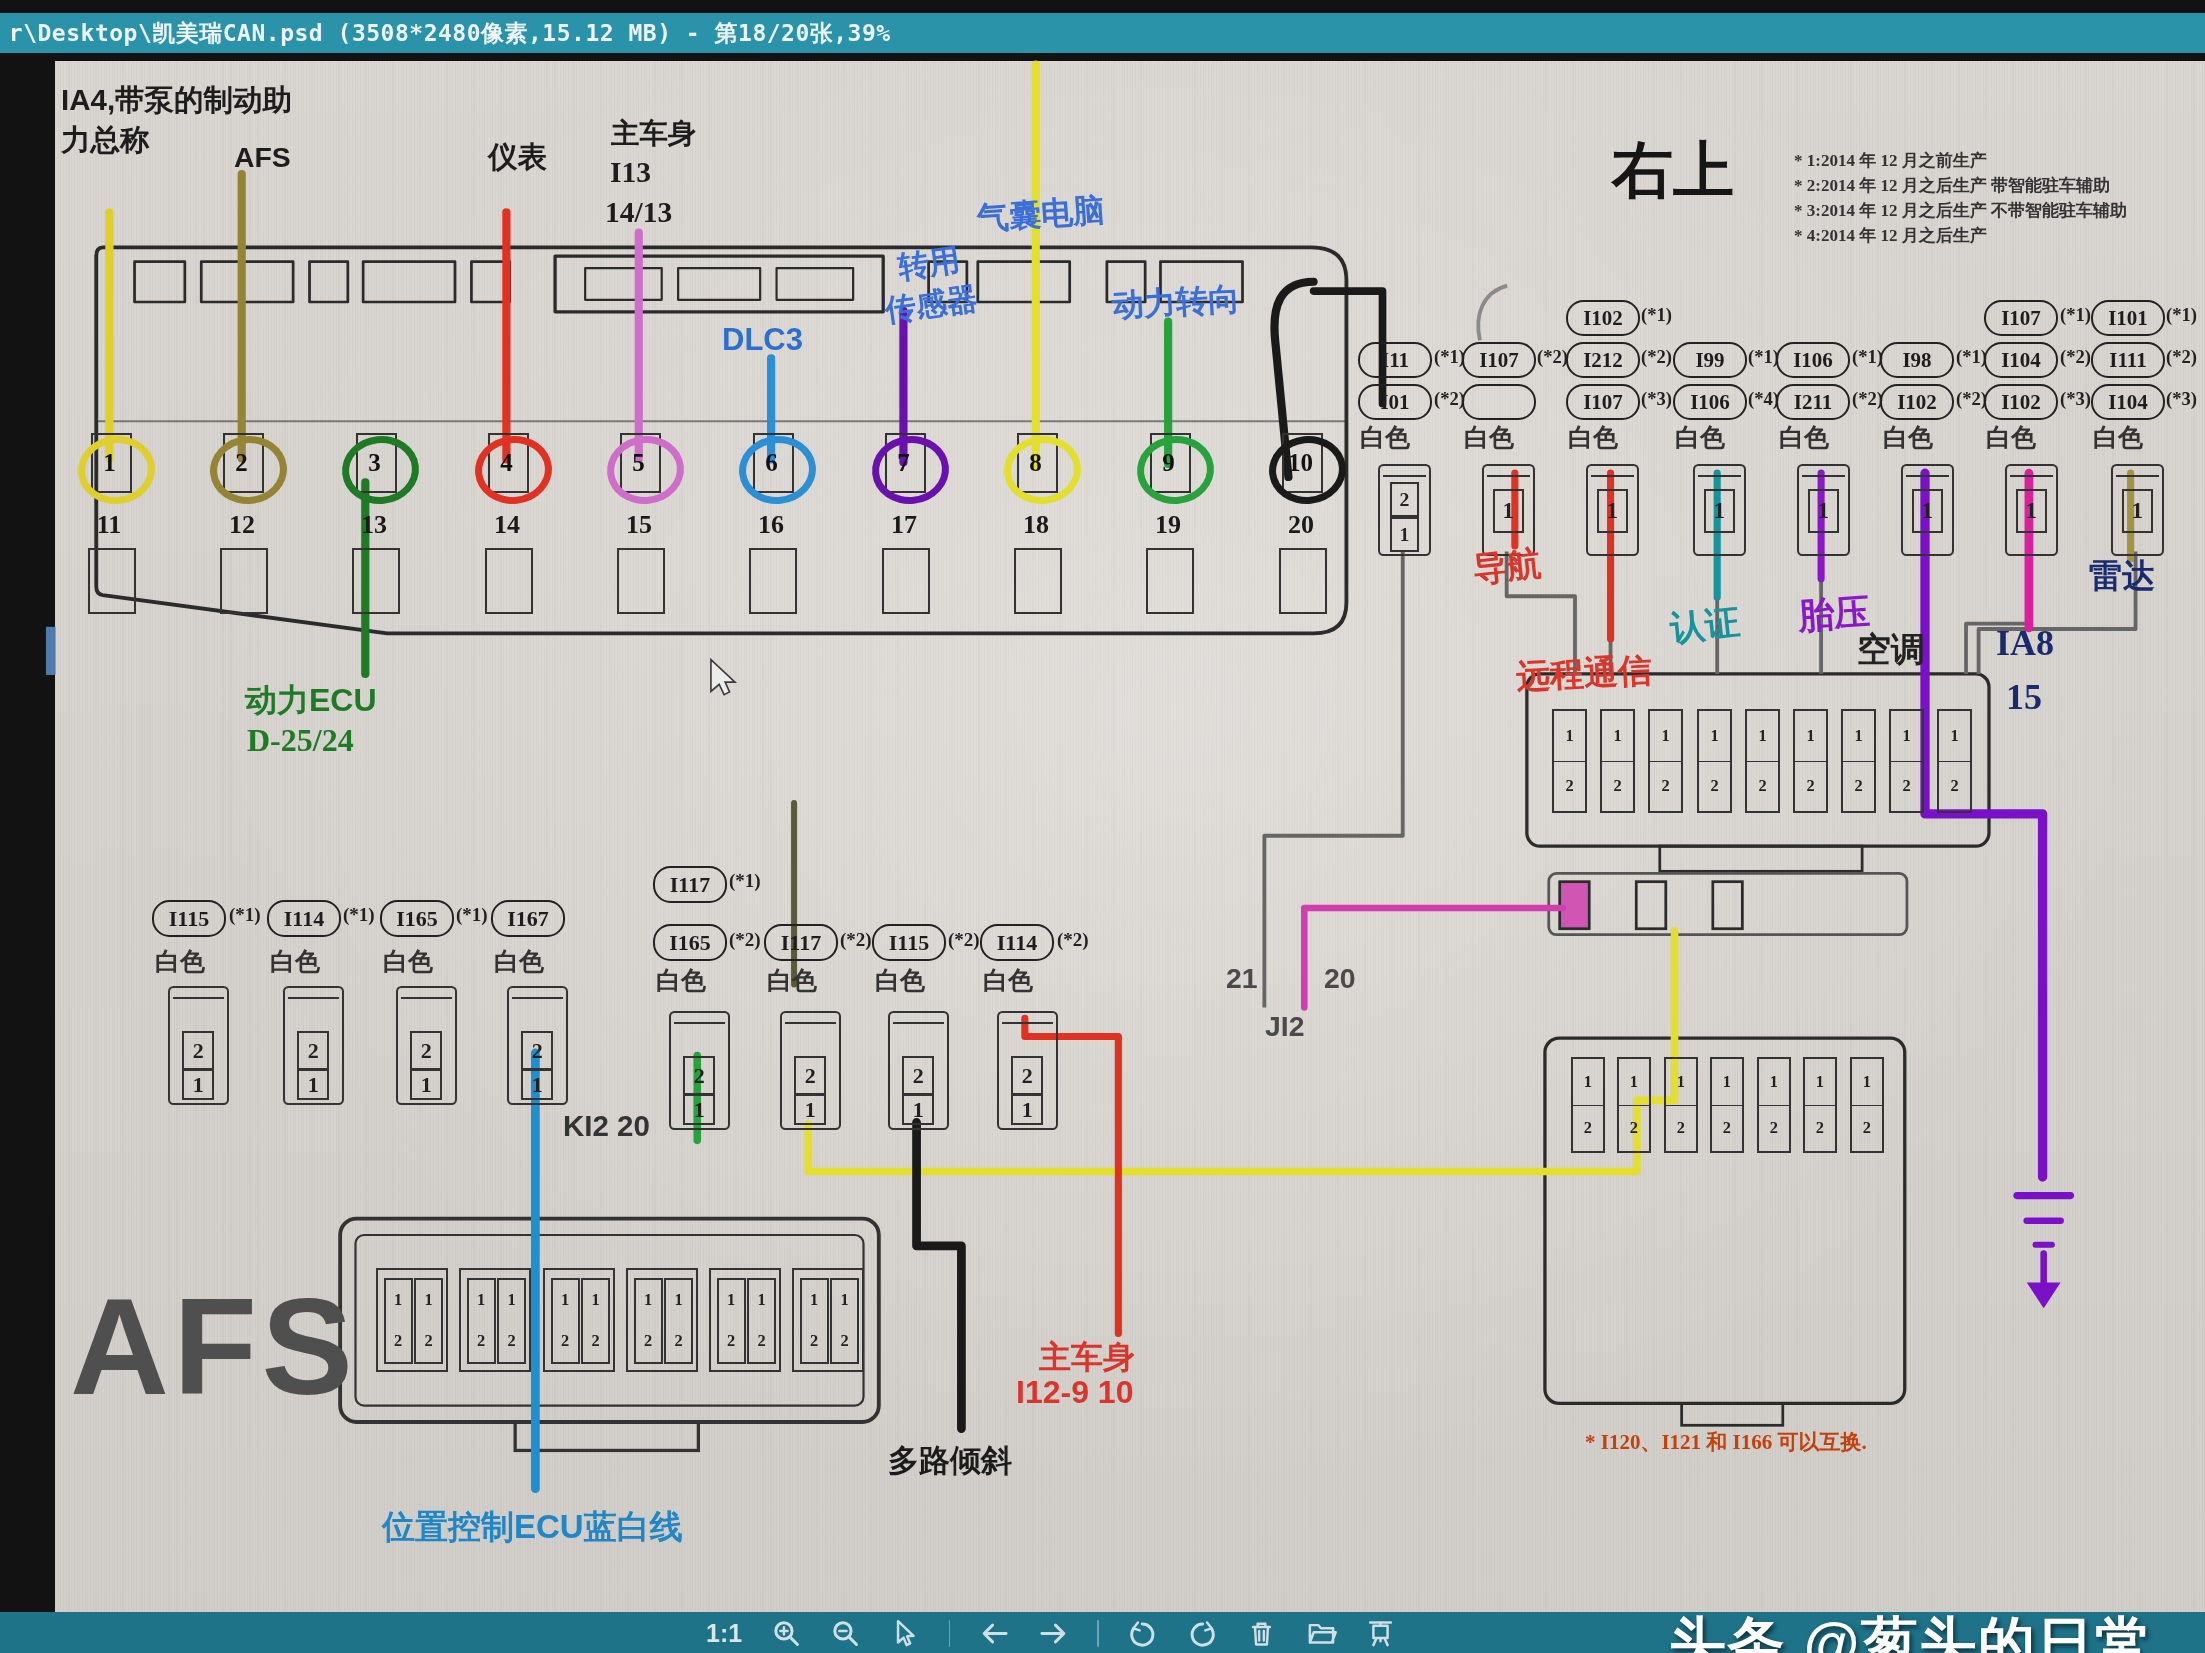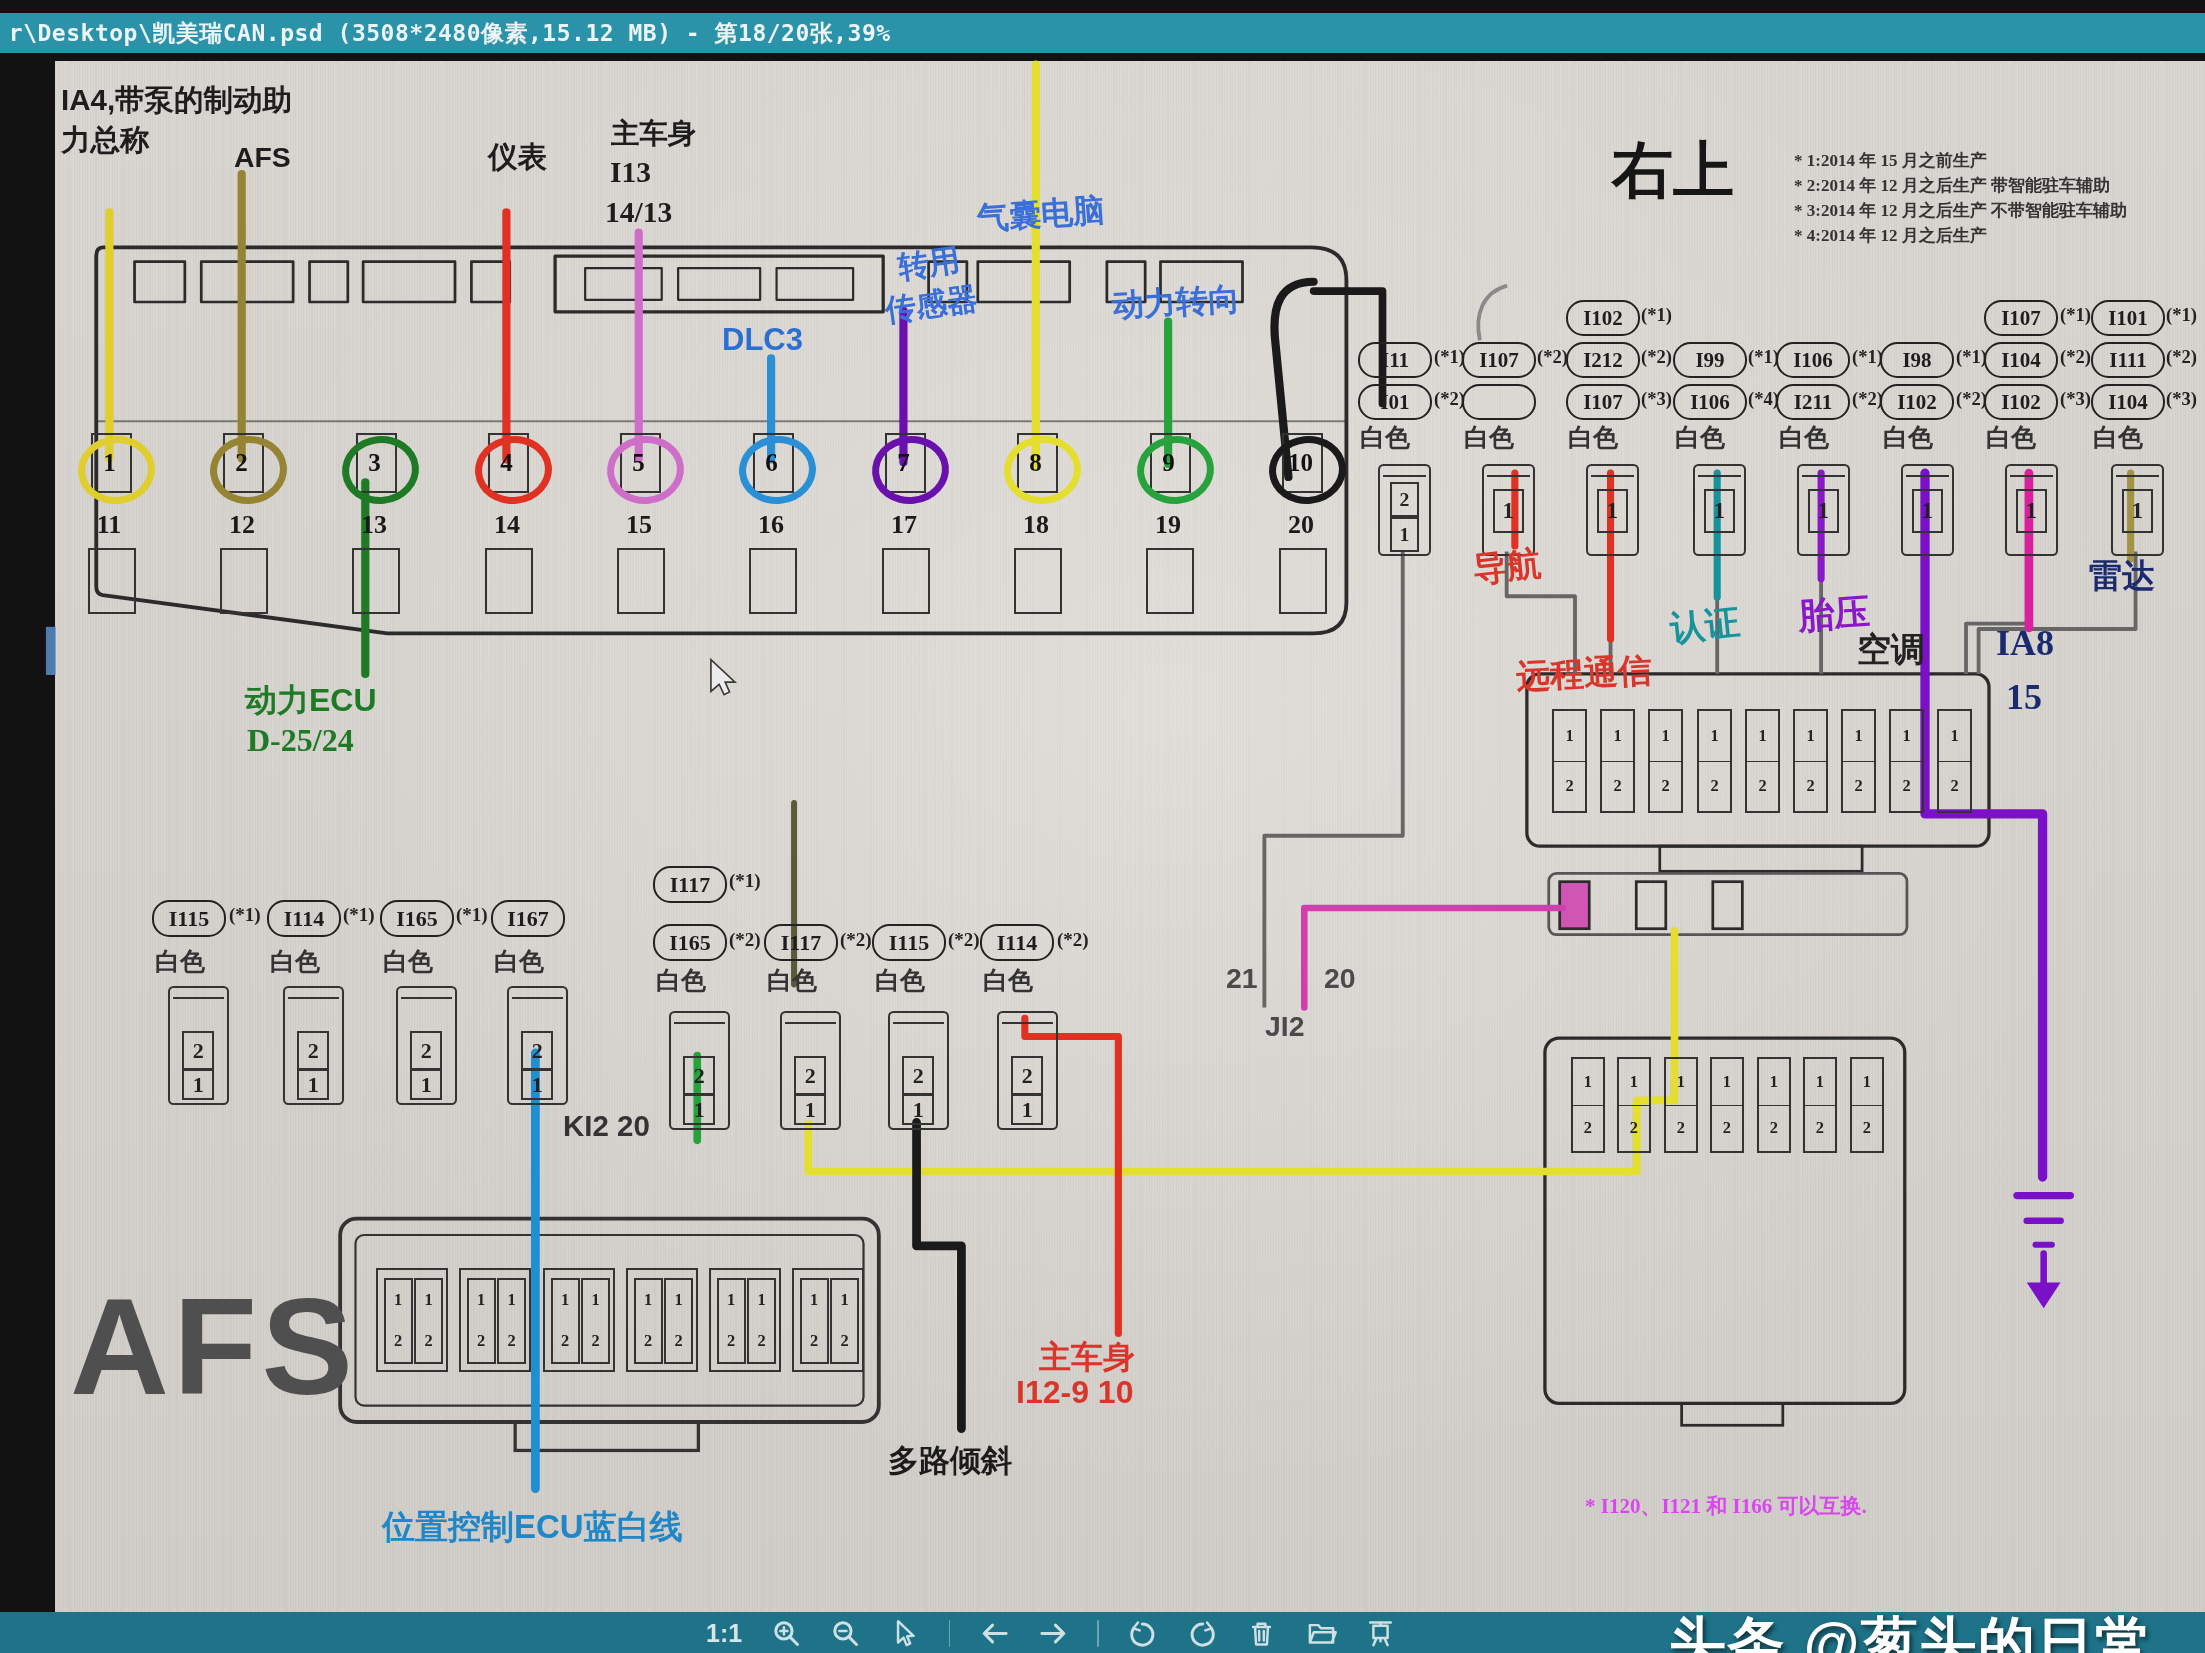--- a/index.html
+++ b/index.html
@@ -479,22 +479,22 @@
   <div class="lbl" style="left:2089px;top:554px;font-size:33px;color:var(--text_navy)">雷达</div>
   <div class="lbl" style="left:563px;top:1109px;font-size:29.5px;font-weight:600;color:#333">KI2 20</div>
   <div class="lbl" style="left:888px;top:1440px;font-size:31px;color:#1b1b1b">多路倾斜</div>
   <div class="lbl" style="left:1039px;top:1336px;font-size:32px;color:var(--text_red)">主车身</div>
   <div class="lbl" style="left:1016px;top:1374px;font-size:32px;color:var(--text_red)">I12-9 10</div>
   <div class="lbl" style="left:382px;top:1505px;font-size:33px;color:var(--text_lightblue)">位置控制ECU蓝白线</div>
   <div class="lbl" style="left:1226px;top:962px;font-size:28.4px;font-weight:600;color:#4a4a4a">21</div>
   <div class="lbl" style="left:1324px;top:962px;font-size:28.4px;font-weight:600;color:#4a4a4a">20</div>
   <div class="lbl" style="left:1265px;top:1010px;font-size:28.4px;font-weight:600;color:#4a4a4a">JI2</div>
   <div class="lbl" style="left:70px;top:1268px;font-size:137px;letter-spacing:4.4px;color:#4f4f4f">AFS</div>
-  <div class="lbl serif" style="left:1585px;top:1492px;font-size:21px;color:#d946ef">* I120、I121 和 I166 可以互换.</div>
-  <div class="lbl serif" style="left:1794px;top:149px;font-size:17px;color:#333">* 1:2014 年 15 月之前生产</div>
+  <div class="lbl serif" style="left:1585px;top:1428px;font-size:21px;color:#c2410c">* I120、I121 和 I166 可以互换.</div>
+  <div class="lbl serif" style="left:1794px;top:149px;font-size:17px;color:#333">* 1:2014 年 12 月之前生产</div>
   <div class="lbl serif" style="left:1794px;top:174px;font-size:17px;color:#333">* 2:2014 年 12 月之后生产 带智能驻车辅助</div>
   <div class="lbl serif" style="left:1794px;top:199px;font-size:17px;color:#333">* 3:2014 年 12 月之后生产 不带智能驻车辅助</div>
   <div class="lbl serif" style="left:1794px;top:224px;font-size:17px;color:#333">* 4:2014 年 12 月之后生产</div>
 </div>
 
 <div class="titlebar">
   <span class="title">r\Desktop\凯美瑞CAN.psd (3508*2480像素,15.12 MB) - 第18/20张,39%</span>
 </div>
 
 <div class="toolbar">

